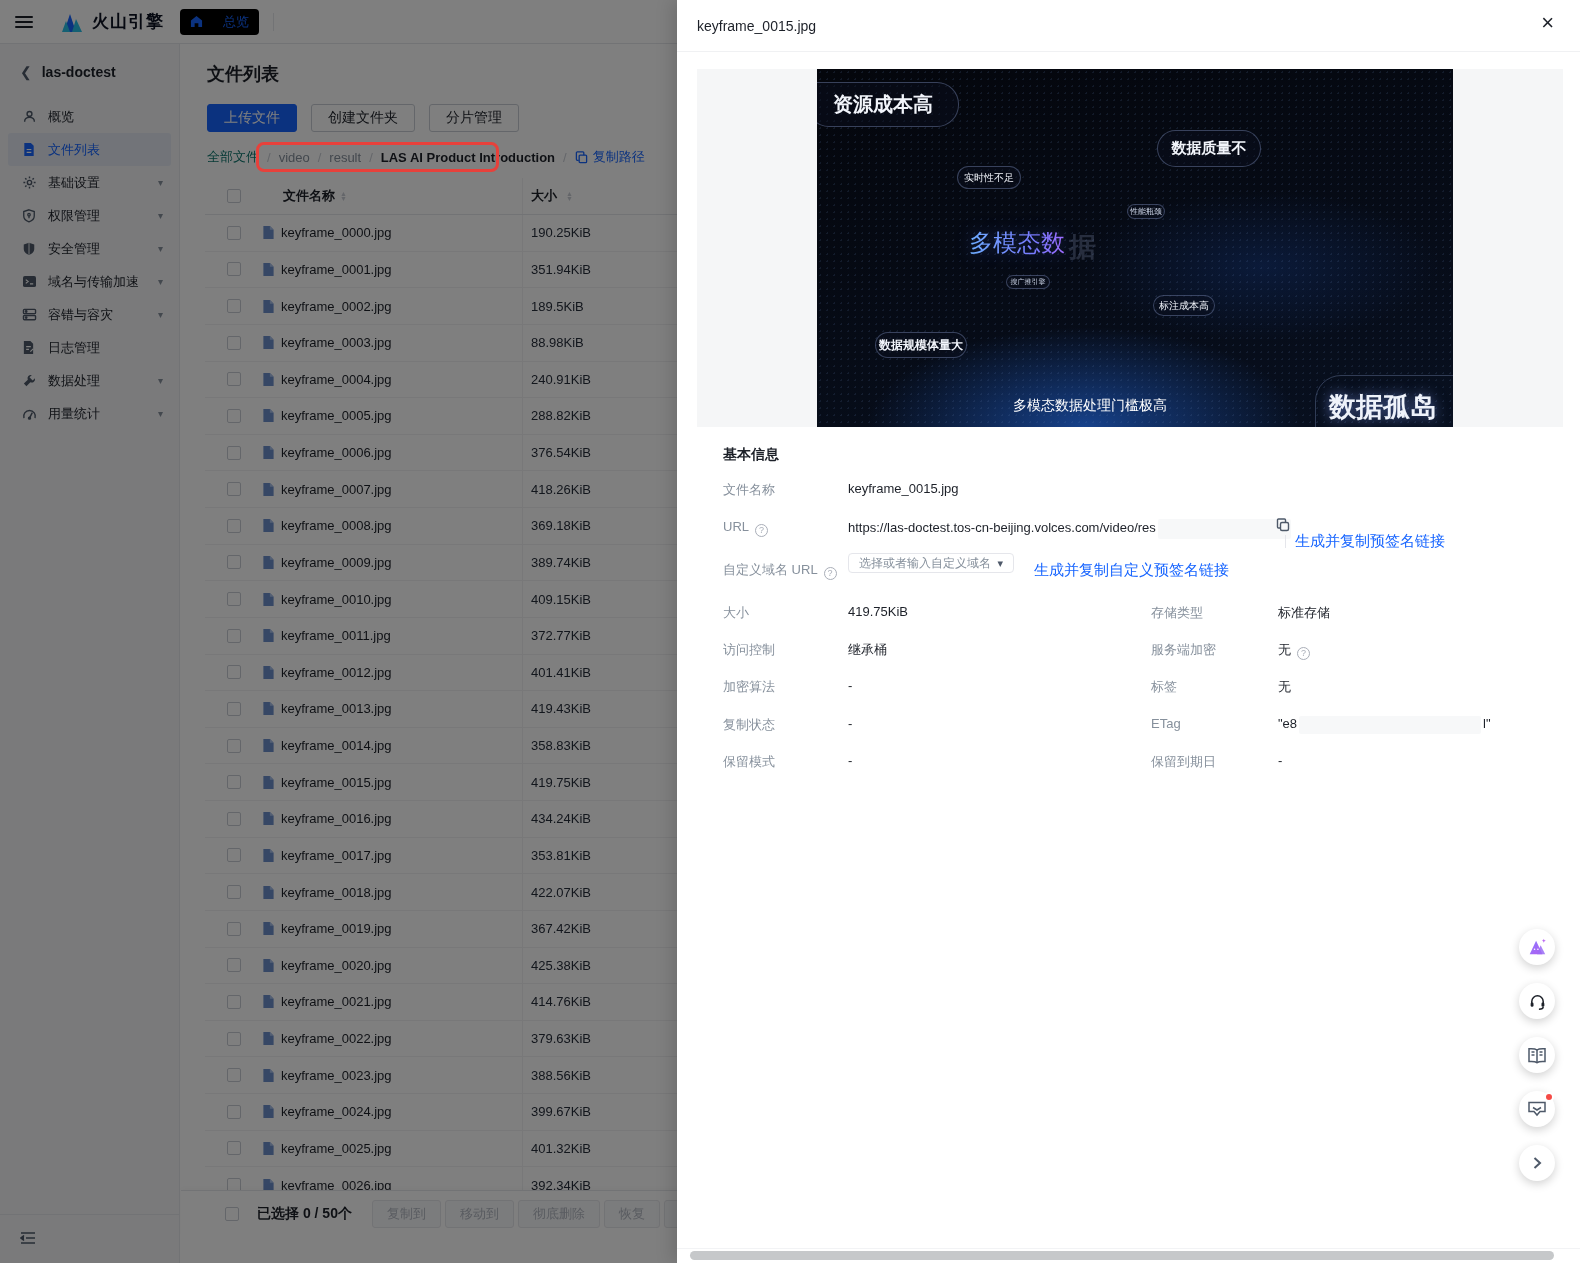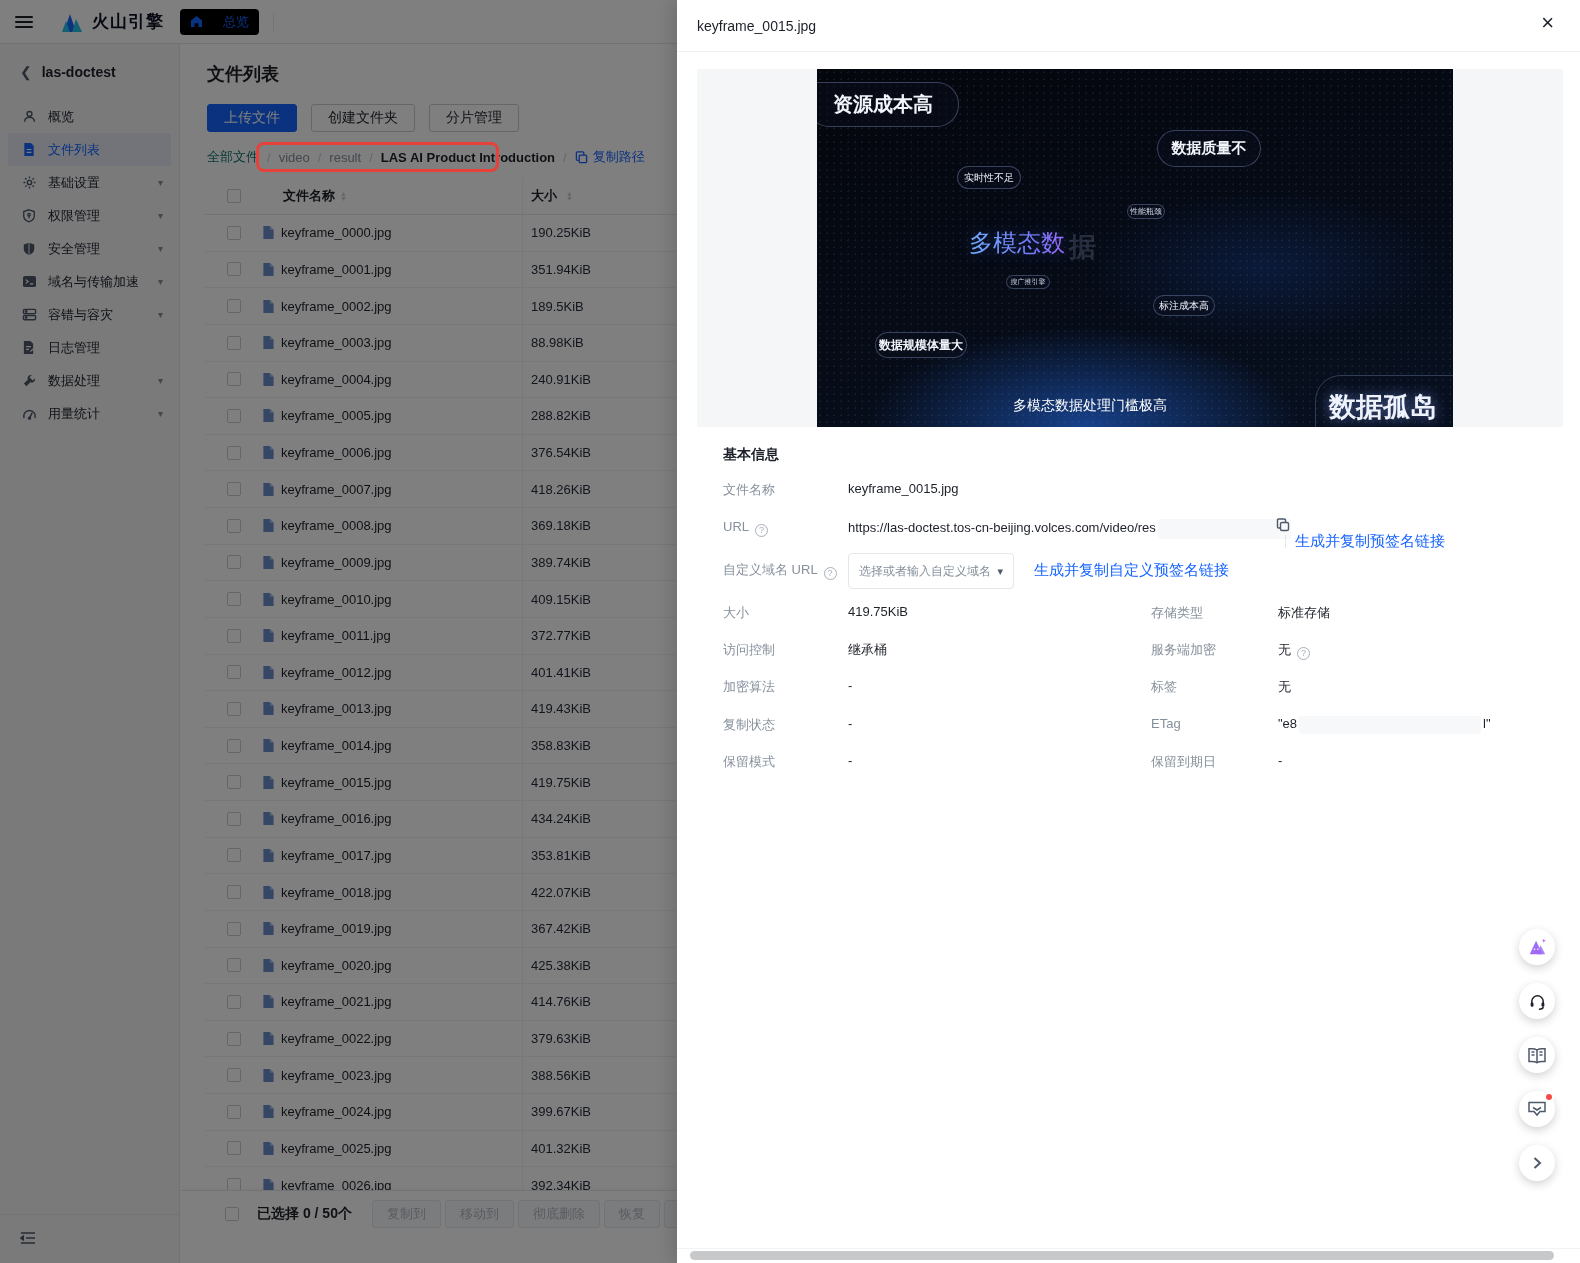--- a/index.html
+++ b/index.html
@@ -111,21 +111,21 @@
 
   .d-section-title { position:absolute; left:46px; top:446px; font-size:14px; font-weight:bold; color:#1d2129; }
   .f-label { position:absolute; font-size:13px; color:#86909c; }
   .f-value { position:absolute; font-size:13px; color:#1d2129; }
   .help-ic { display:inline-flex; width:13px; height:13px; border:1px solid #a9aeb8; border-radius:50%;
              color:#a9aeb8; font-size:9px; align-items:center; justify-content:center; margin-left:6px; vertical-align:-2px; cursor:pointer; }
   .redact { display:inline-block; background:#f7f8f9; border-radius:2px; vertical-align:middle; }
   .link { color:#1664ff; font-size:15px; cursor:pointer; }
   .copy-ic { color:#4e5969; cursor:pointer; }
   .v-div { display:inline-block; width:1px; height:13px; background:#e5e6eb; margin:0 9px; vertical-align:-2px; }
-  .select { position:absolute; left:171px; top:553px; width:166px; height:36px; border:1px solid #e5e6eb; border-radius:4px;
+  .select { position:absolute; left:171px; top:553px; width:166px; height:20px; border:1px solid #e5e6eb; border-radius:4px;
             background:#fff; display:flex; align-items:center; padding:0 10px; cursor:pointer; }
   .select .ph { flex:1; font-size:12px; color:#86909c; }
   .select .chev { color:#4e5969; font-size:11px; }
 
   
   .h-scroll { position:absolute; left:13px; right:26px; bottom:3px; height:9px; background:#c6c8ca; border-radius:5px; }
   .h-track-line { position:absolute; left:0; right:0; bottom:14px; border-top:1px solid #f2f3f5; }
 
   
   .floaters { position:absolute; right:25px; top:929px; z-index:70; display:flex; flex-direction:column; gap:18px; }

